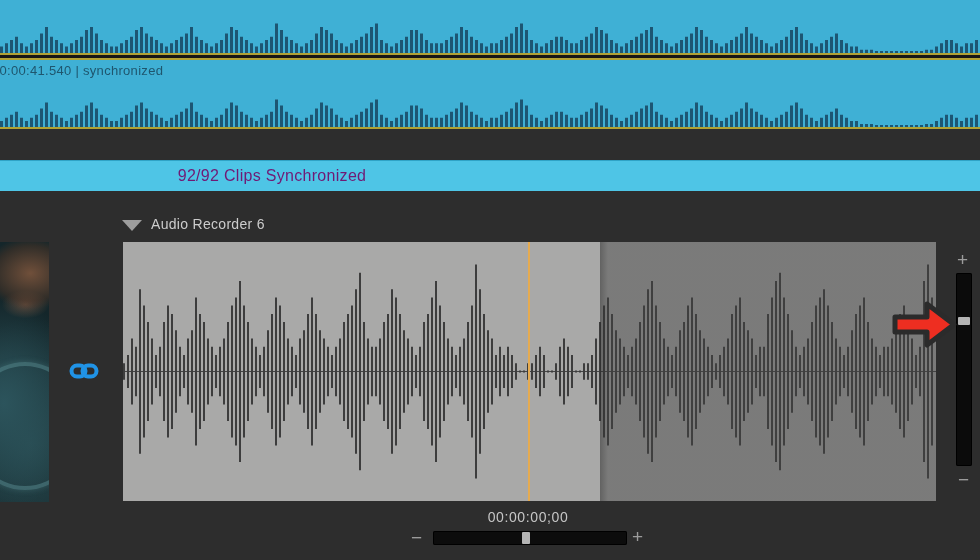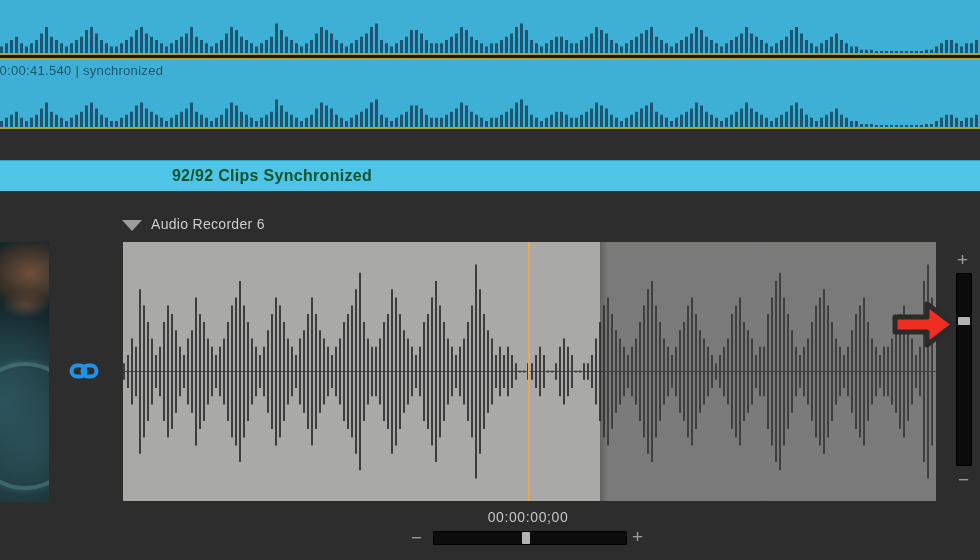--- a/index.html
+++ b/index.html
@@ -23,21 +23,21 @@
   #track1 .wave-holder{height:53px;}
   #track2 .wave-holder{height:50px;}
 
   
   #banner{
     top:160px;left:0;width:980px;height:30px;background:#4ec5e6;
     border-top:1px solid #2fa3c6;
   }
   #banner .banner-text{
     position:absolute;left:272px;top:50%;transform:translate(-50%,-50%);
-    color:#14532d;font-size:16px;font-weight:bold;letter-spacing:.3px;white-space:nowrap;
+    color:#701a75;font-size:16px;font-weight:normal;letter-spacing:.3px;white-space:nowrap;
   }
 
   
   #group-tri{
     top:220px;left:122px;width:0;height:0;
     border-left:10px solid transparent;border-right:10px solid transparent;
     border-top:11px solid #9d9d9d;cursor:pointer;
   }
   #group-title{top:216px;left:151px;color:#cccccc;font-size:14px;letter-spacing:.3px;}
 

